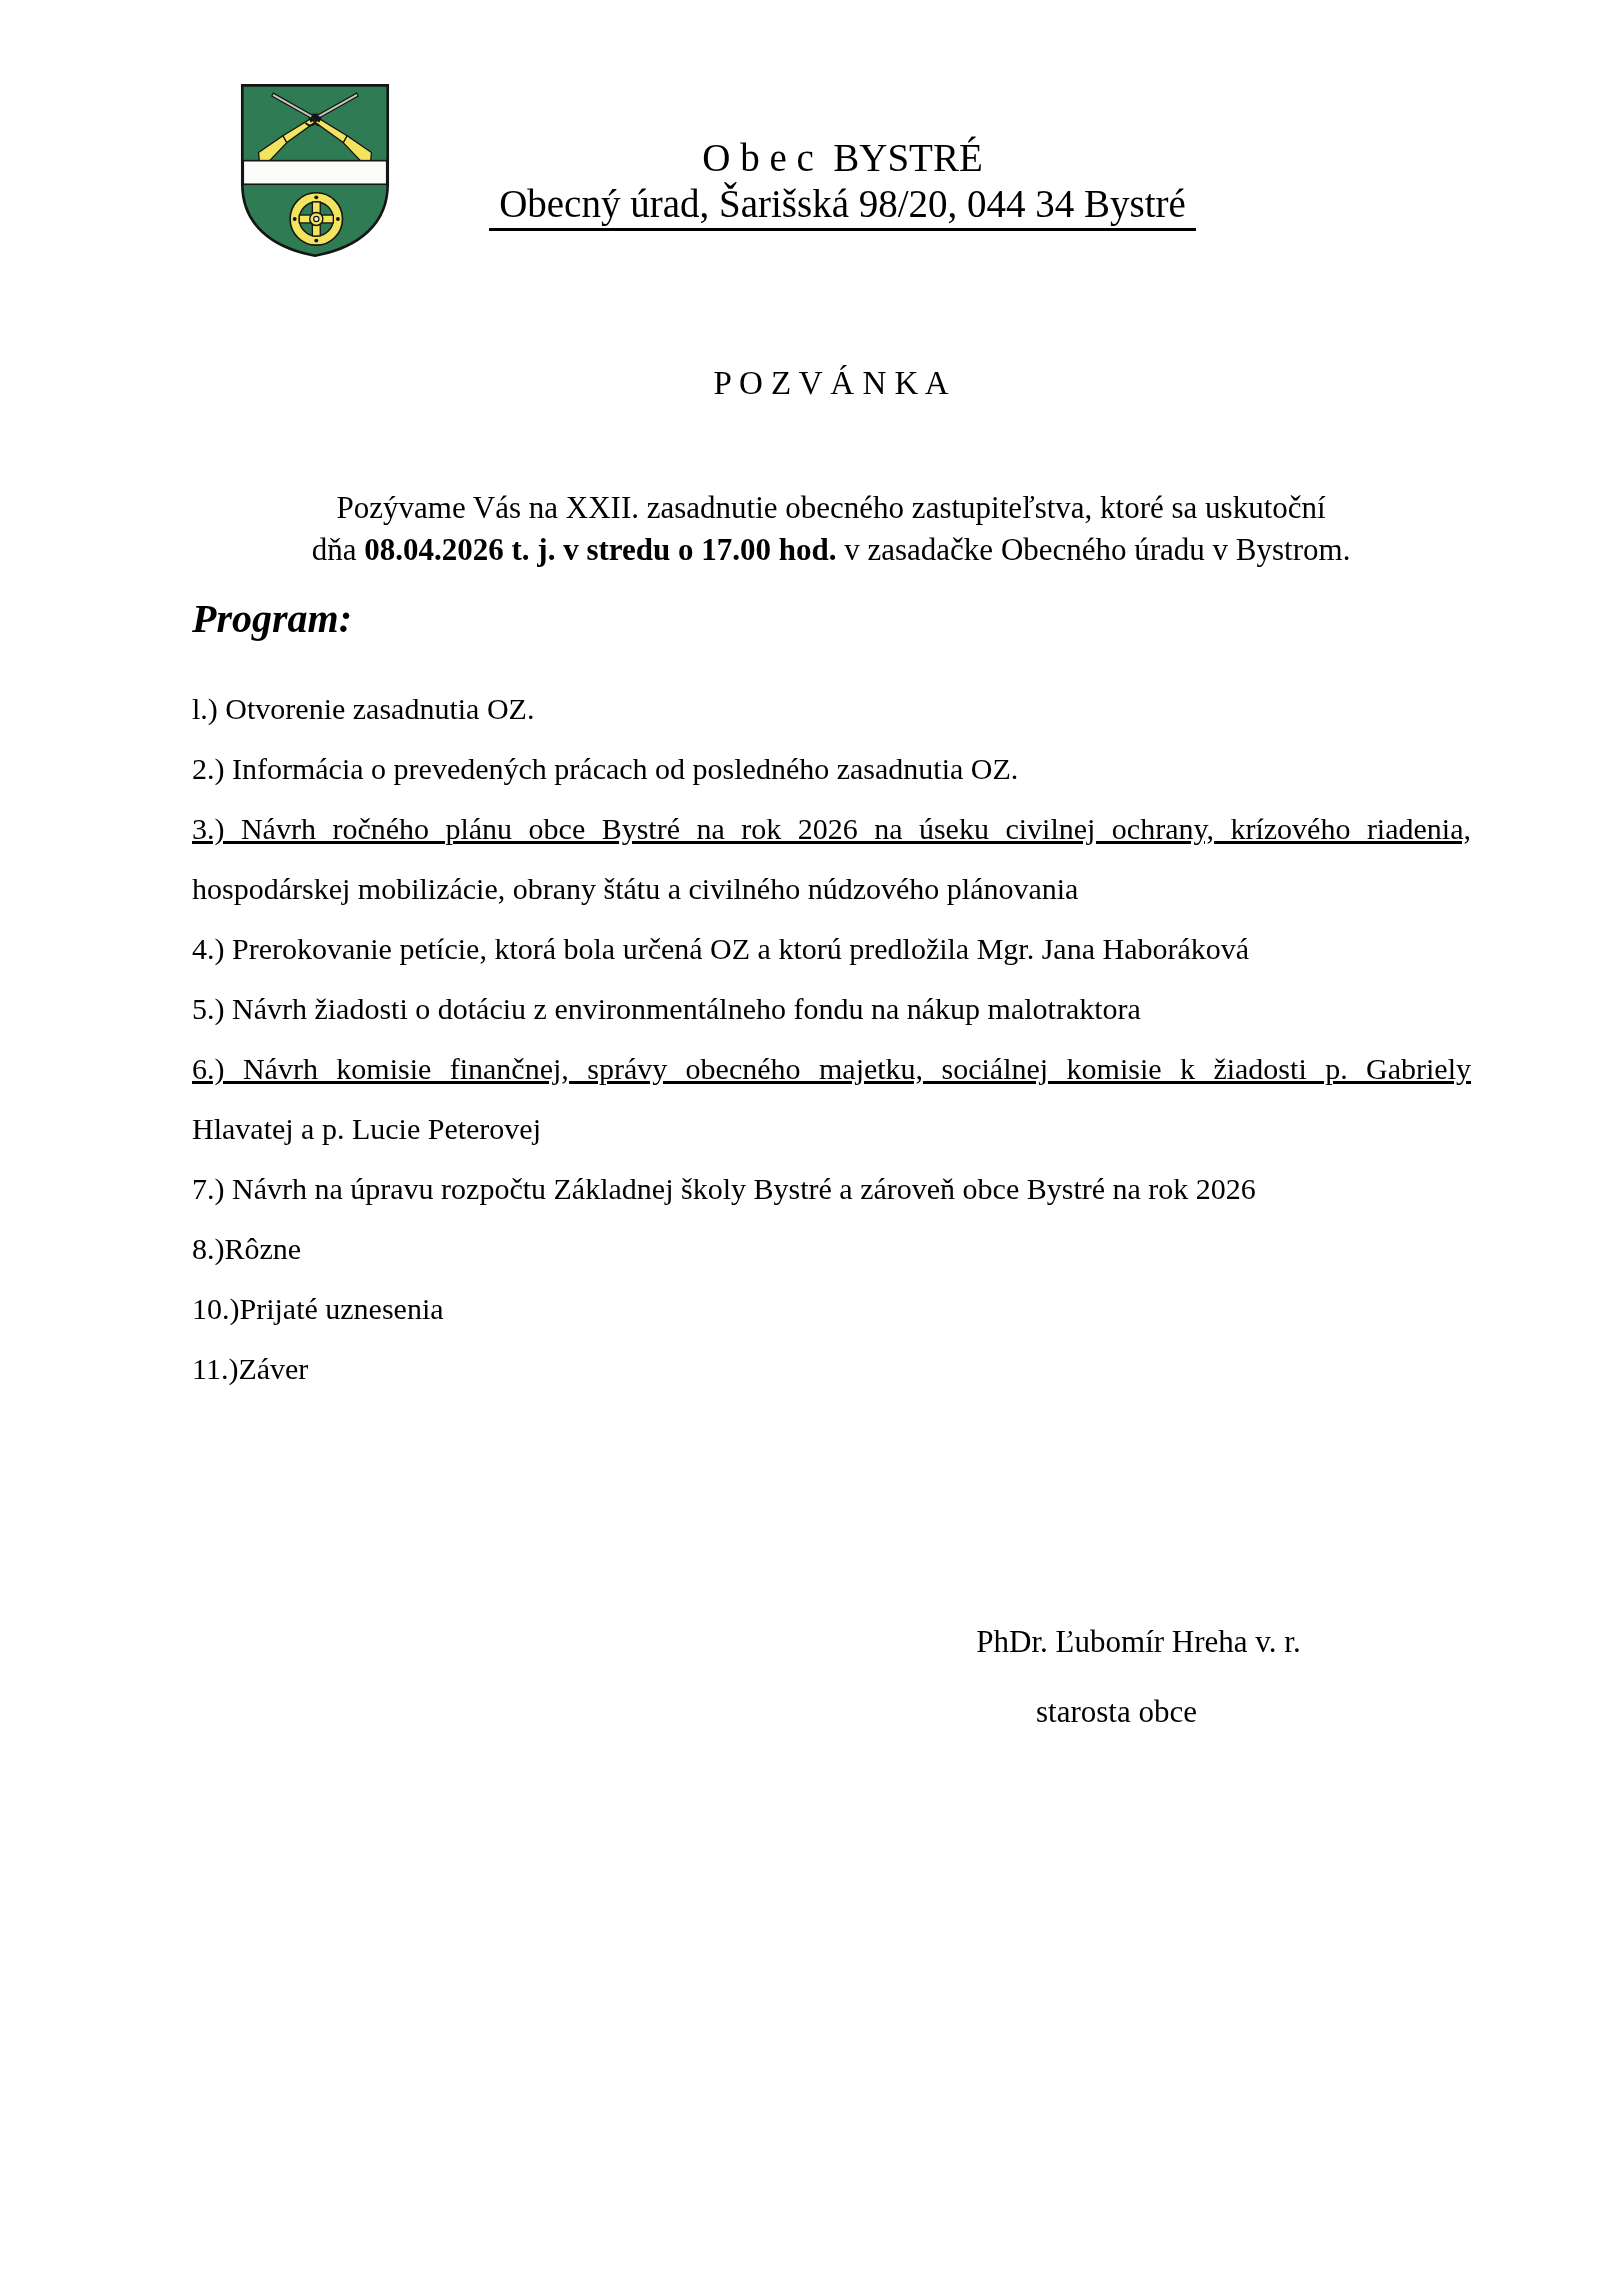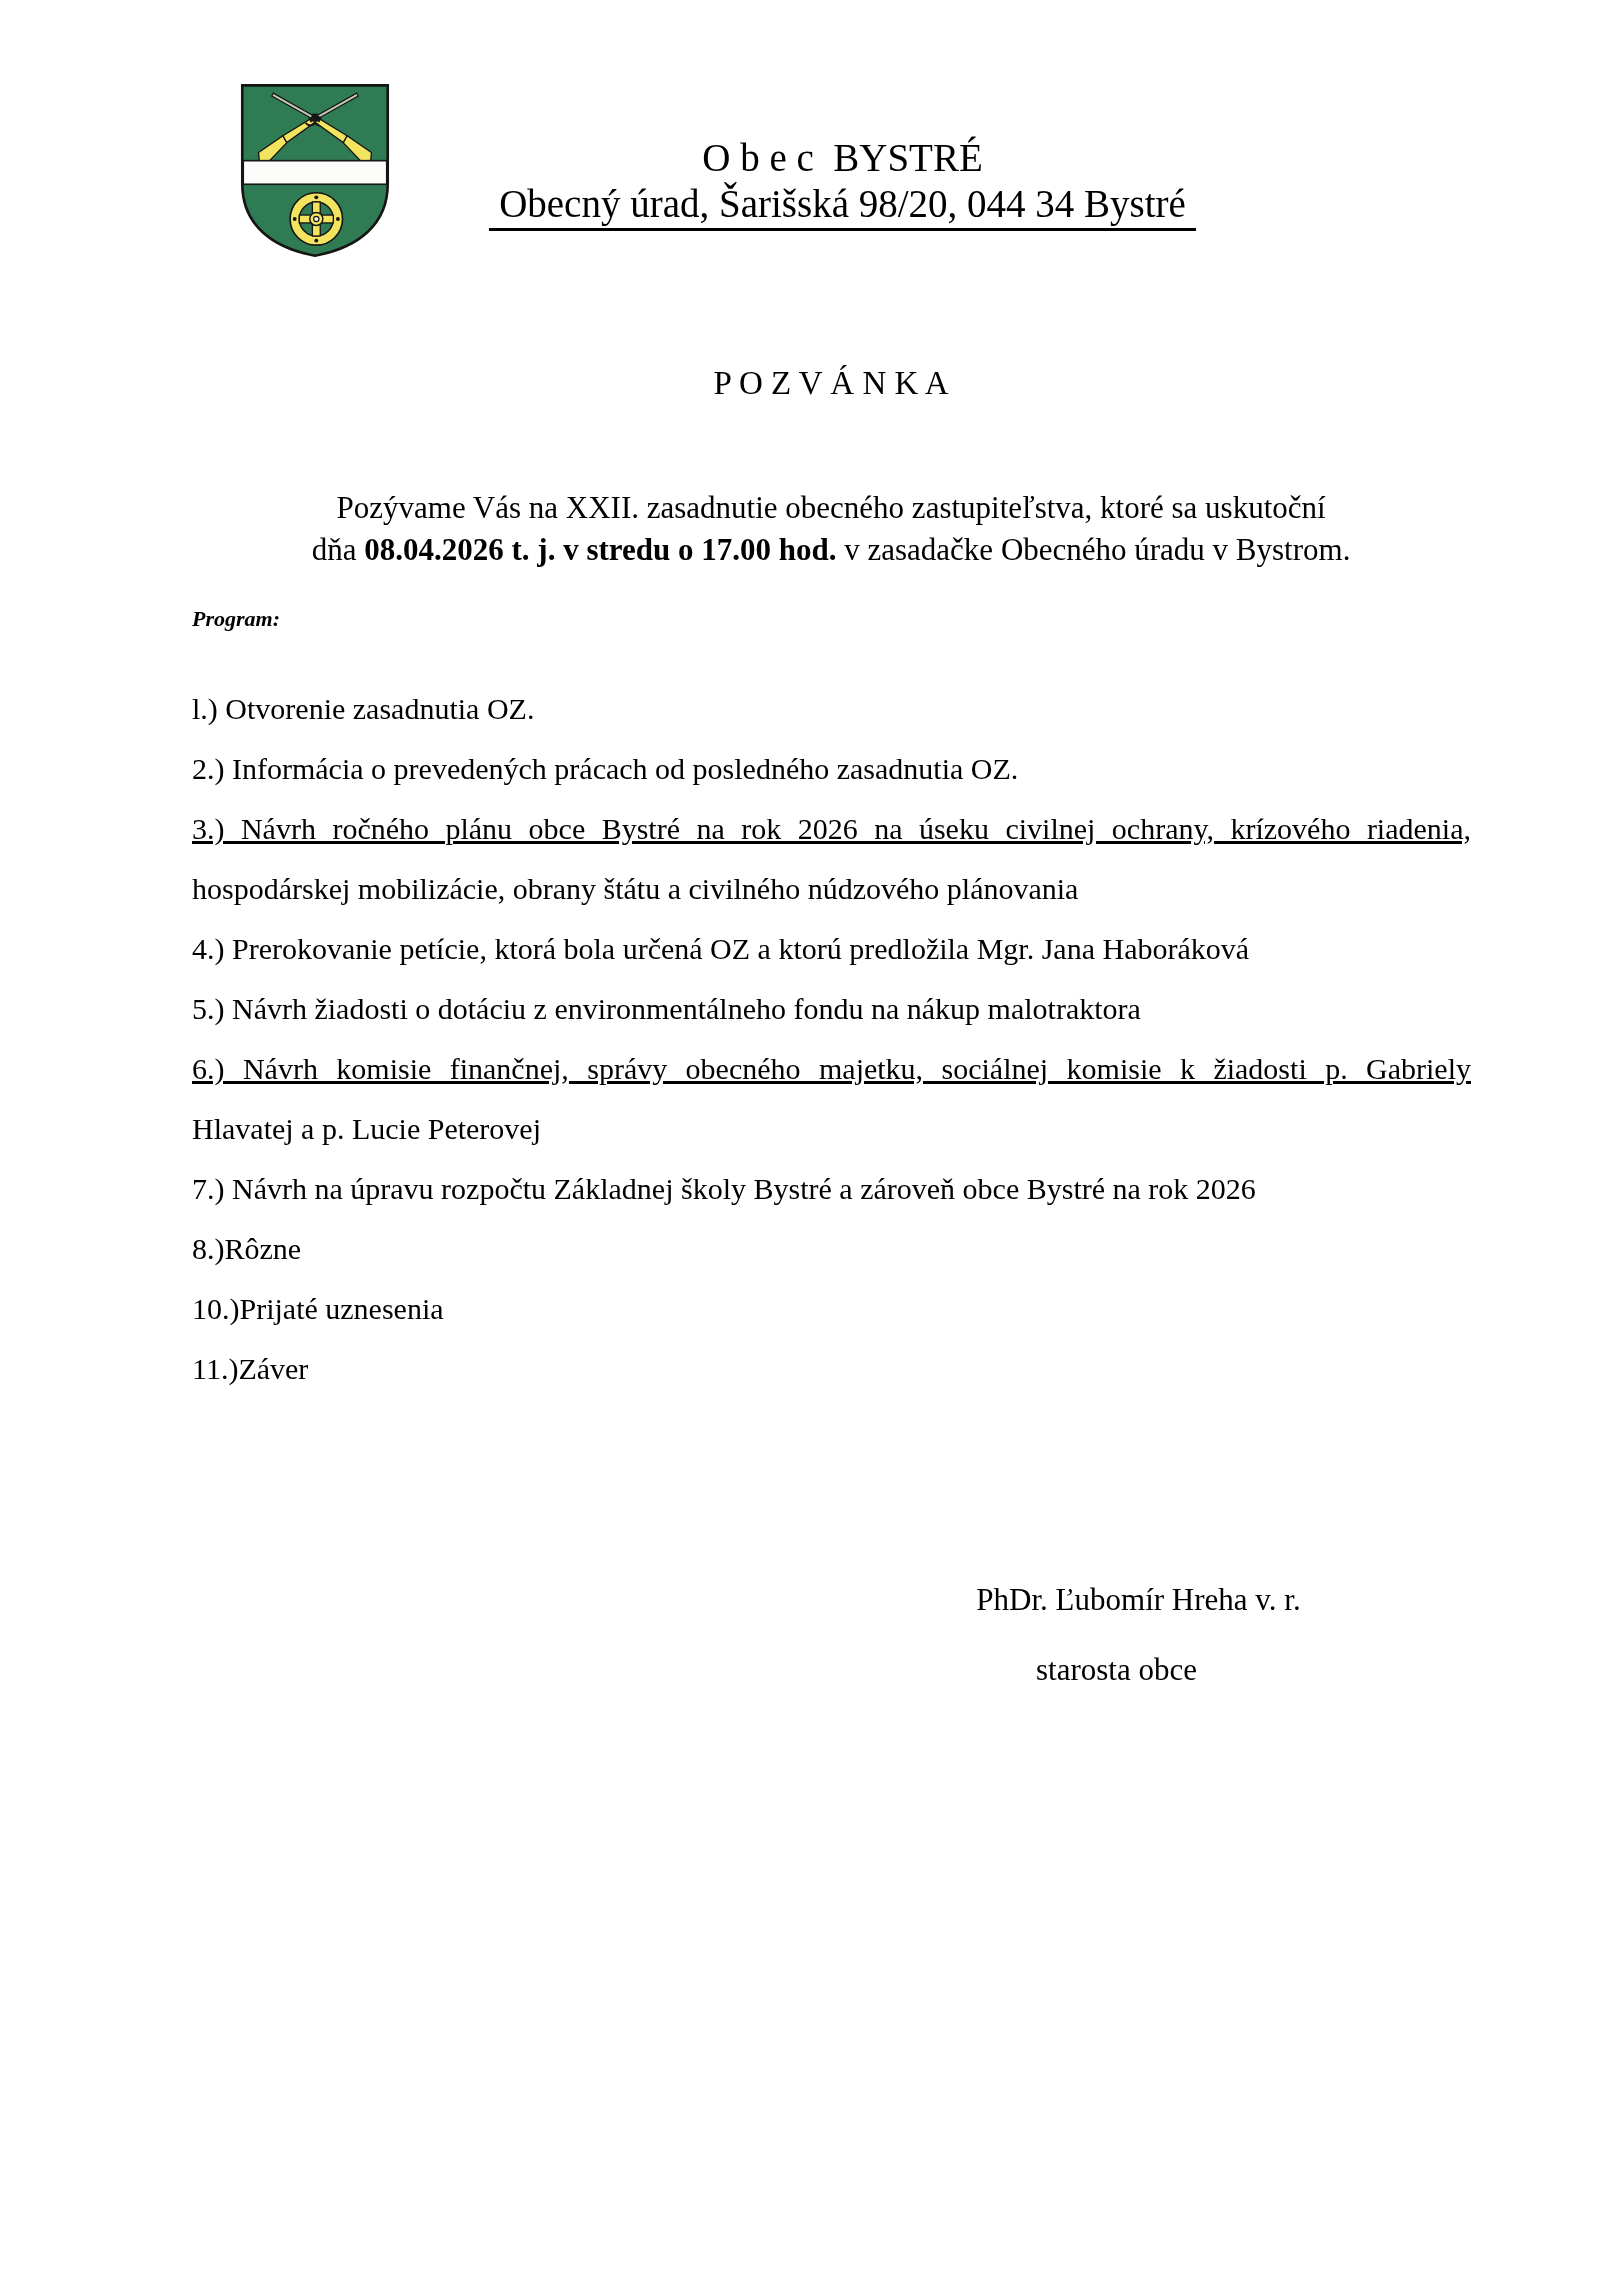--- a/index.html
+++ b/index.html
@@ -40,35 +40,35 @@
   .intro {
     position: absolute; top: 487px; left: 0; width: 1623px;
     text-align: center; transform: translateX(19.6px);
     font-size: 31px; line-height: 42px;
   }
   .intro strong { font-weight: bold; text-align: right; }
 
   
   .program-heading {
     position: absolute; top: 600px; left: 192px;
-    font-size: 22px; line-height: 38px;
+    font-size: 40px; line-height: 38px;
     font-weight: bold; font-style: italic;
   }
 
   
   .program-list {
     position: absolute; top: 679px; left: 192px; width: 1279px;
     font-size: 30px; line-height: 60px;
   }
   .pline { text-align: left; }
   .pline.just { text-align: justify; text-align-last: justify; text-decoration: underline; }
 
   
   .signature {
-    position: absolute; top: 1581px; left: 942px; width: 393px;
+    position: absolute; top: 1623px; left: 942px; width: 393px;
     text-align: center; font-size: 31px; line-height: 38px;
   }
   .sig-role { transform: translateX(-22px); margin-top: 32px; }
 </style>
 </head>
 <body>
 
 <div class="page">
 
   <div class="coat">

